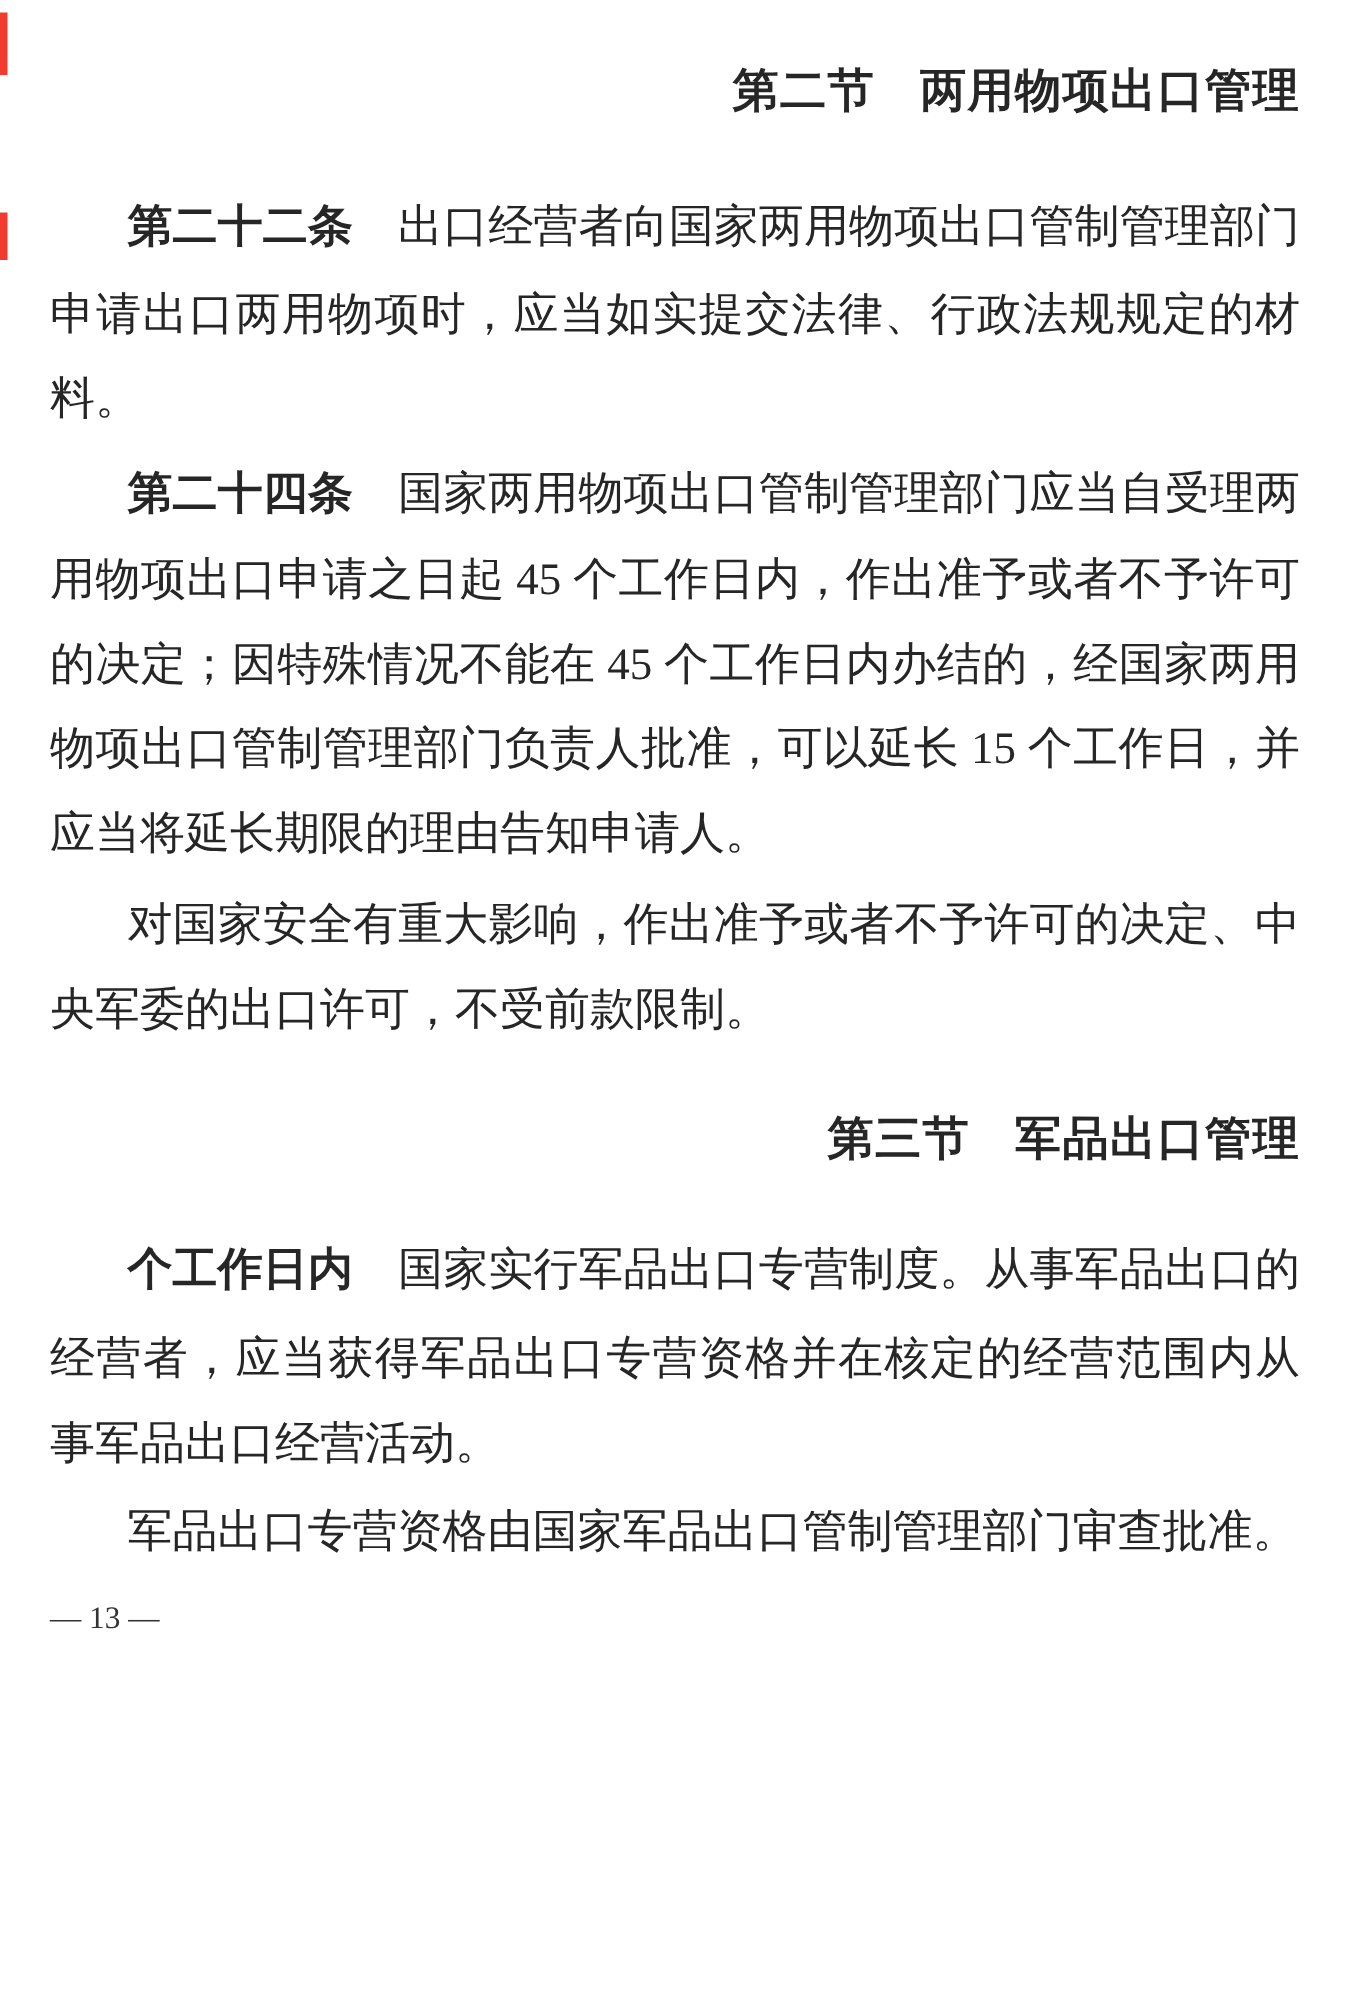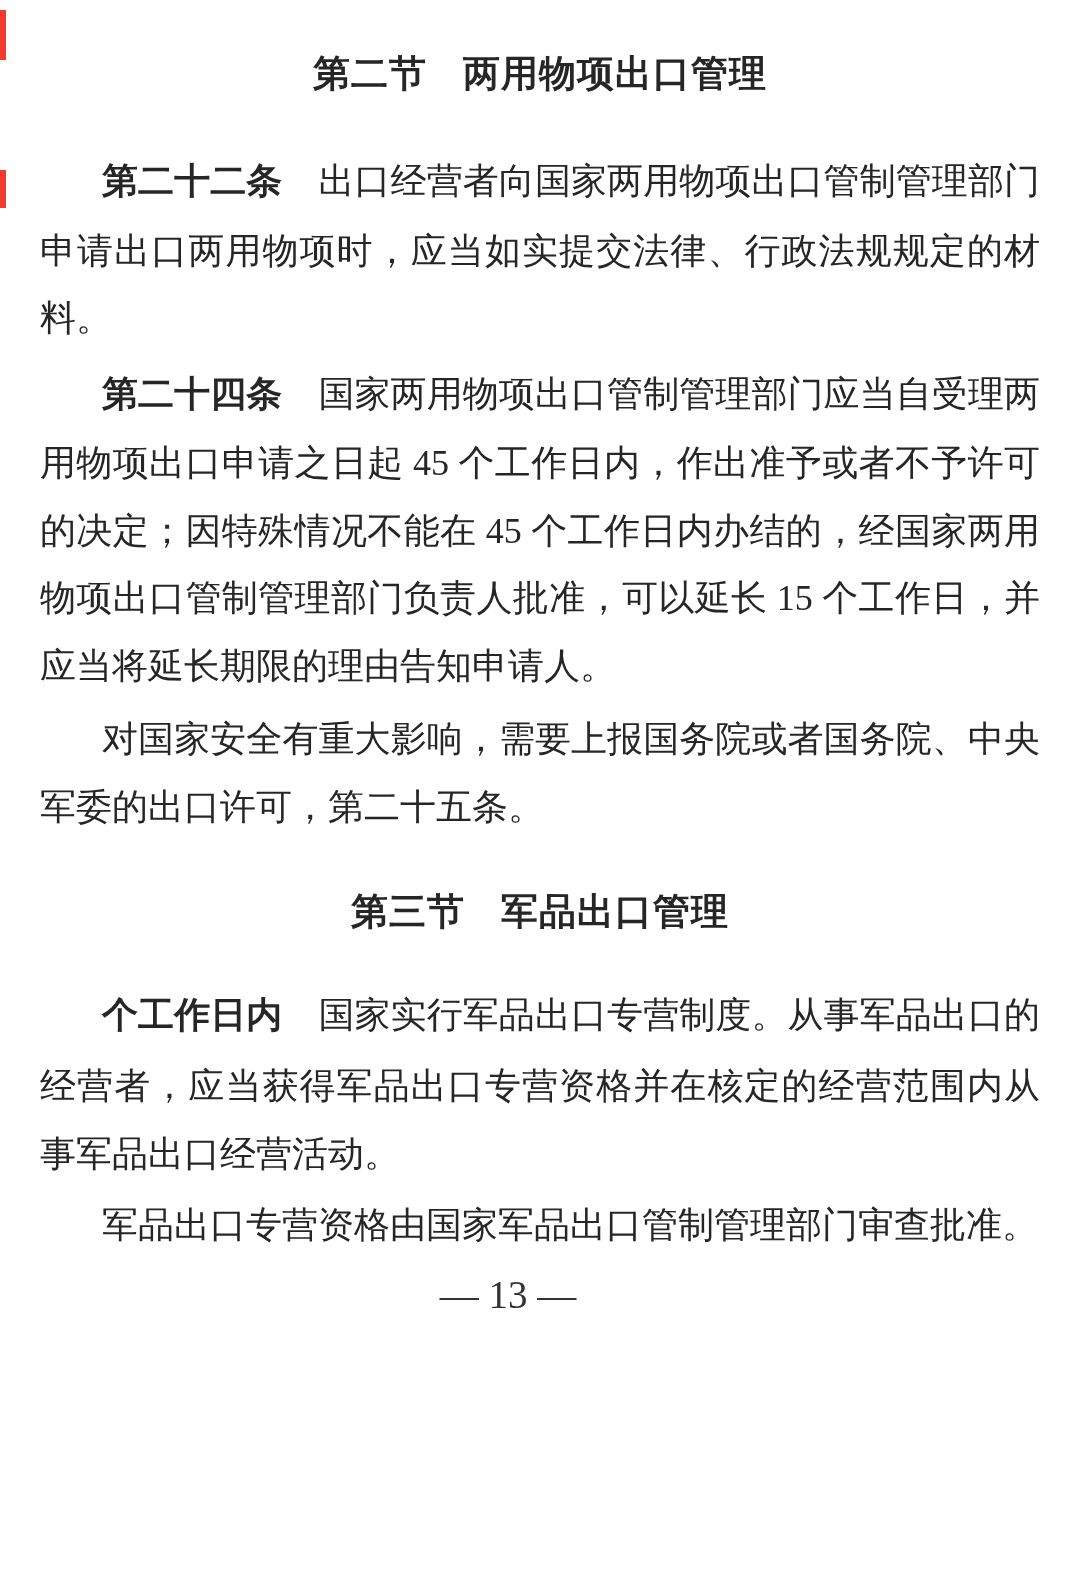--- a/index.html
+++ b/index.html
@@ -13,21 +13,21 @@
     color: #262626;
   }
   .content {
     position: absolute;
     left: 40px;
     top: 0;
     width: 1000px;
   }
   .section-heading {
     margin: 0;
-    text-align: center;
+    text-align: right;
     font-family: Liberation Serif, serif;
     font-weight: 700;
     font-size: 37px;
     line-height: 44px;
     letter-spacing: 1px;
   }
   #sec2-heading { margin-top: 52px; }
   #sec3-heading { margin-top: 49px; }
   .section-heading .sec-num { margin-right: 36px; }
   .para {
@@ -44,23 +44,23 @@
   #para-ns { margin-top: 6px; }
   #art25 { margin-top: 47px; line-height: 68px; }
   #para-mil { margin-top: 3px; line-height: 68px; }
   .art-num {
     font-family: Liberation Mono, monospace;
     font-weight: 700;
     margin-right: 36px;
   }
   .footer {
     margin: 18px 0 0 0;
-    text-align: center;
+    text-align: left;
     padding-right: 64px;
-    font-size: 39px;
+    font-size: 25px;
     line-height: 36px;
     color: #333333;
   }
   .red-mark {
     position: absolute;
     left: 0;
     width: 6px;
     background: #f23b2e;
   }
   #red-mark-1 { top: 10px; height: 50px; }
@@ -76,21 +76,21 @@
 
   <div class="content">
 
     <h1 class="section-heading" id="sec2-heading"><span class="sec-num">第二节</span><span>两用物项出口管理</span></h1>
 
     <p class="para" id="art22"><span class="art-num">第二十二条</span><span>出口经营者向国家两用物项出口管制管理部门申请出口两用物项时，应当如实提交法律、行政法规规定的材料。</span></p>
 
 
     <p class="para" id="art24"><span class="art-num">第二十四条</span><span>国家两用物项出口管制管理部门应当自受理两用物项出口申请之日起 45 个工作日内，作出准予或者不予许可的决定；因特殊情况不能在 45 个工作日内办结的，经国家两用物项出口管制管理部门负责人批准，可以延长 15 个工作日，并应当将延长期限的理由告知申请人。</span></p>
 
-    <p class="para" id="para-ns">对国家安全有重大影响，需要上报国务院或者国务院、中央军委的出口许可，第二十五条。</p>
+    <p class="para" id="para-ns">对国家安全有重大影响，作出准予或者不予许可的决定、中央军委的出口许可，不受前款限制。</p>
 
     <h1 class="section-heading" id="sec3-heading"><span class="sec-num">第三节</span><span>军品出口管理</span></h1>
 
     <p class="para" id="art25"><span class="art-num">个工作日内</span><span>国家实行军品出口专营制度。从事军品出口的经营者，应当获得军品出口专营资格并在核定的经营范围内从事军品出口经营活动。</span></p>
 
     <p class="para" id="para-mil">军品出口专营资格由国家军品出口管制管理部门审查批准。</p>
 
     <p class="footer">— 13 —</p>
 
   </div>

